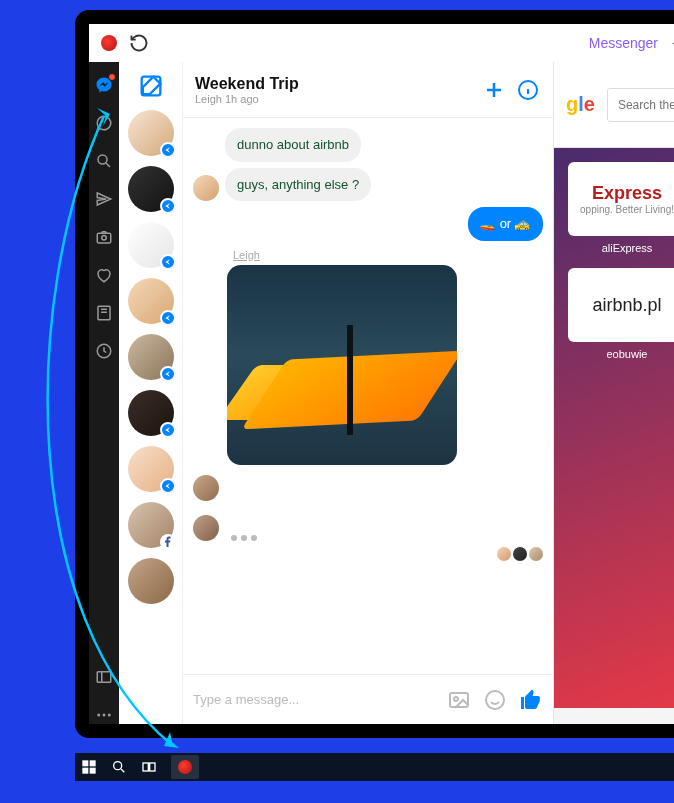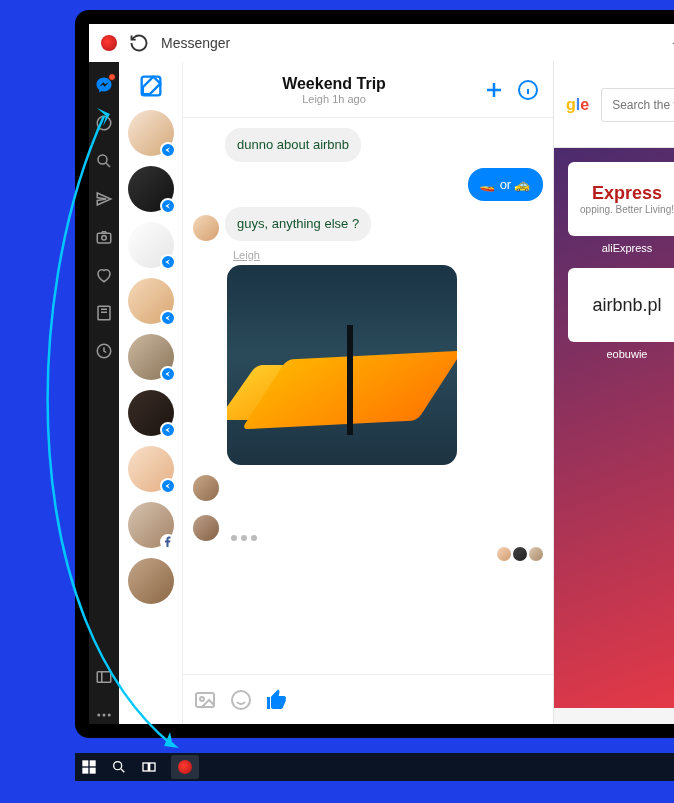--- a/index.html
+++ b/index.html
@@ -28,22 +28,22 @@
   gap: 12px;
 }
 .opera-icon {
   width: 16px; height: 16px; border-radius: 50%;
   background: radial-gradient(circle at 40% 40%, #ff3b30, #b31217);
 }
 .refresh-icon {
   width: 20px; height: 20px; display: flex;
 }
 .browser-title {
-  flex: 1; text-align: left;
-  font-size: 14px; color: #404040;
+  flex: 1; text-align: right;
+  font-size: 14px; color: #8b5cf6;
 }
 .pin-icon { width: 18px; height: 18px; }
 
 .side-strip {
   position: absolute;
   left: 0; top: 38px; bottom: 0;
   width: 30px;
   background: #1a1a1a;
   display: flex; flex-direction: column;
   align-items: center;
@@ -105,21 +105,21 @@
   flex: 1;
   display: flex; flex-direction: column;
   min-width: 0;
 }
 .chat-head {
   height: 56px;
   border-bottom: 1px solid #eee;
   display: flex; align-items: center;
   padding: 0 12px;
 }
-.chat-head .titles { flex: 1; text-align: center; }
+.chat-head .titles { flex: 1; }
 .chat-title { font-size: 16px; font-weight: 600; color: #111; }
 .chat-sub { font-size: 11px; color: #999; }
 .chat-head .act { width: 26px; height: 26px; margin-left: 8px; color: #0084ff; display: flex; align-items: center; justify-content: center; }
 .chat-head .act svg { width: 24px; height: 24px; }
 
 .msgs {
   flex: 1; overflow-y: auto;
   padding: 10px;
 }
 .row { display: flex; margin-bottom: 6px; align-items: flex-end; gap: 6px; }
@@ -187,21 +187,21 @@
   background: #f5f5f5;
   overflow: hidden;
 }
 .search-area {
   height: 86px;
   display: flex; align-items: center;
   padding: 0 12px; gap: 12px;
   background: #fff;
   border-bottom: 1px solid #e5e5e5;
 }
-.glogo { font-size: 16px; font-weight: 600; }
+.glogo { font-size: 20px; font-weight: 600; }
 .glogo .b { color: #4285f4; } .glogo .r { color: #ea4335; }
 .glogo .y { color: #fbbc05; }
 .sbox {
   flex: 1;
   height: 34px; background: #fff;
   border: 1px solid #ddd; border-radius: 3px;
   padding: 0 10px;
   font-size: 12px; color: #999;
 }
 .tile-area {
@@ -440,27 +440,27 @@
               <path d="M12 8h.01M12 11v5"></path>
             </svg>
           </div>
       </div>
 
       <div class="msgs">
         <div class="row">
             <div style="width:26px"></div>
             <div class="bub grey">dunno about airbnb</div>
           </div>
-        <div class="row right">
-            <div class="bub blue">🚤 or 🚕</div>
-          </div>
         <div class="row">
           <div class="small-av" style="background:linear-gradient(135deg,#f5d8b8,#d4a070)"></div>
           <div class="bub grey">guys, anything else ?</div>
         </div>
+        <div class="row right">
+            <div class="bub blue">🚤 or 🚕</div>
+          </div>
 
         <div class="sender">Leigh</div>
         <div class="img-msg">
           <div class="boat2"></div>
             <div class="boat"></div>
             <div class="dock"></div>
         </div>
 
         <div class="row" style="margin-top:10px">
           <div class="small-av" style="background:linear-gradient(135deg,#c9a888,#8f6c4e)"></div>
@@ -477,20 +477,21 @@
         </div>
 
         <div class="seen">
           <div class="s" style="background:linear-gradient(135deg,#f7d4b8,#d09b6e)"></div>
           <div class="s" style="background:linear-gradient(135deg,#444,#222)"></div>
           <div class="s" style="background:linear-gradient(135deg,#ddc8b0,#a98b6b)"></div>
         </div>
       </div>
 
       <div class="composer">
+        <input placeholder="Type a message..." style="">
         <div class="cic"><svg viewBox="0 0 24 24" fill="none" stroke="#bbb" stroke-width="2">
               <rect x="3" y="5" width="18" height="14" rx="2"></rect>
               <circle cx="9" cy="11" r="2"></circle>
               <path d="M21 17l-5-5-8 8"></path>
             </svg></div>
         <div class="cic"><svg viewBox="0 0 24 24" fill="none" stroke="#bbb" stroke-width="2">
               <circle cx="12" cy="12" r="9"></circle>
               <path d="M8 14s1.5 2 4 2 4-2 4-2M9 9h.01M15 9h.01"></path>
             </svg></div>
         <div class="cic thumb"><svg viewBox="0 0 24 24" fill="#0084ff">

